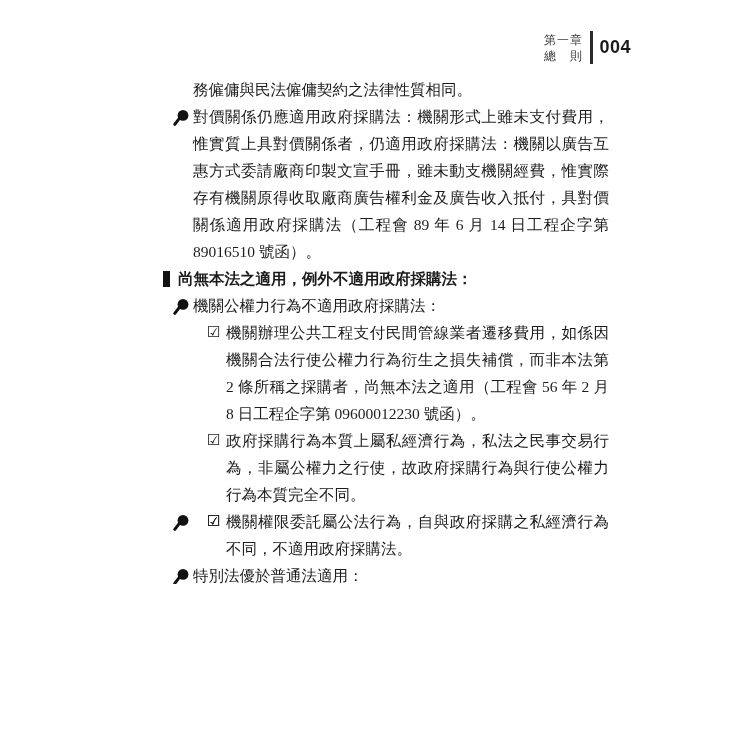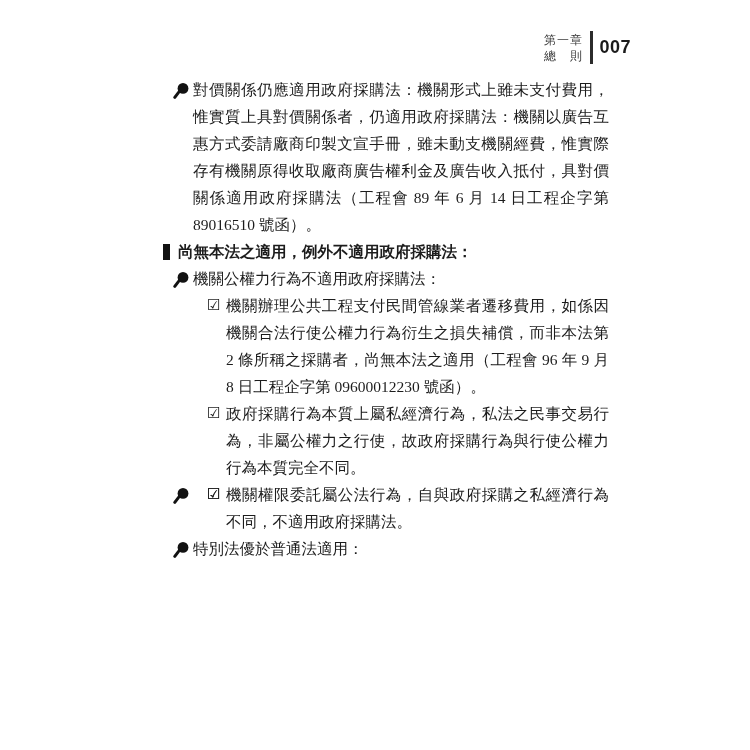--- a/index.html
+++ b/index.html
@@ -38,37 +38,38 @@
 <body>
 
 <div class="page">
 
   <div class="runhead">
     <div class="chapter">
       <span>第一章</span>
       <span>總　則</span>
     </div>
     <div class="hdiv"></div>
-    <div class="pgnum">007</div>
+    <div class="pgnum">004</div>
   </div>
 
   <div class="pbody">
+      <div class="block paragraph"><span>務僱傭與民法僱傭契約之法律性質相同。</span></div>
       <div class="block magnifier"><span class="mag"><svg viewBox="0 0 16 18" width="16" height="18">
             <circle cx="10" cy="6.4" r="5.4" fill="#121212"></circle>
             <path d="M5.6 10.4 L1.8 15.4" stroke="#121212" stroke-width="3" stroke-linecap="round"></path>
           </svg></span><b>對價關係仍應適用政府採購法：</b><span>機關形式上雖未支付費用，惟實質上具對價關係者，仍適用政府採購法：機關以廣告互惠方式委請廠商印製文宣手冊，雖未動支機關經費，惟實際存有機關原得收取廠商廣告權利金及廣告收入抵付，具對價關係適用政府採購法（工程會 89 年 6 月 14 日工程企字第 89016510 號函）。</span></div>
       <div class="block section">
         <span class="bar"></span>
         <span>尚無本法之適用，例外不適用政府採購法：</span>
       </div>
       <div class="block magnifier"><span class="mag"><svg viewBox="0 0 16 18" width="16" height="18">
             <circle cx="10" cy="6.4" r="5.4" fill="#121212"></circle>
             <path d="M5.6 10.4 L1.8 15.4" stroke="#121212" stroke-width="3" stroke-linecap="round"></path>
           </svg></span><b>機關公權力行為不適用政府採購法：</b></div>
-      <div class="block check"><span class="chk">☑</span><span>機關辦理公共工程支付民間管線業者遷移費用，如係因機關合法行使公權力行為衍生之損失補償，而非本法第 2 條所稱之採購者，尚無本法之適用（工程會 96 年 9 月 8 日工程企字第 09600012230 號函）。</span></div>
+      <div class="block check"><span class="chk">☑</span><span>機關辦理公共工程支付民間管線業者遷移費用，如係因機關合法行使公權力行為衍生之損失補償，而非本法第 2 條所稱之採購者，尚無本法之適用（工程會 56 年 2 月 8 日工程企字第 09600012230 號函）。</span></div>
       <div class="block check"><span class="chk">☑</span><span>政府採購行為本質上屬私經濟行為，私法之民事交易行為，非屬公權力之行使，故政府採購行為與行使公權力行為本質完全不同。</span></div>
       <div class="block magnifier"><span class="mag"><svg viewBox="0 0 16 18" width="16" height="18">
             <circle cx="10" cy="6.4" r="5.4" fill="#121212"></circle>
             <path d="M5.6 10.4 L1.8 15.4" stroke="#121212" stroke-width="3" stroke-linecap="round"></path>
           </svg></span></div>
       <div class="block check"><span class="chk">☑</span></div>
       <div class="block check"><span class="chk">☑</span><span>機關權限委託屬公法行為，自與政府採購之私經濟行為不同，不適用政府採購法。</span></div>
       <div class="block magnifier"><span class="mag"><svg viewBox="0 0 16 18" width="16" height="18">
             <circle cx="10" cy="6.4" r="5.4" fill="#121212"></circle>
             <path d="M5.6 10.4 L1.8 15.4" stroke="#121212" stroke-width="3" stroke-linecap="round"></path>

